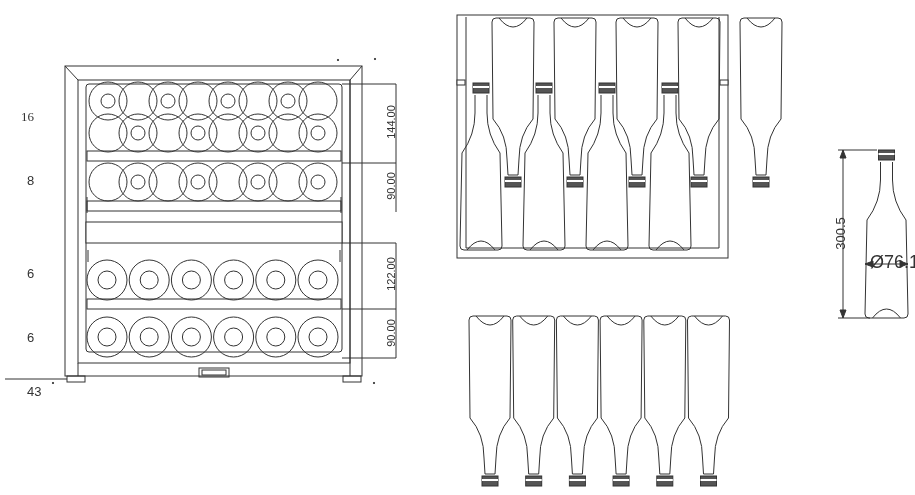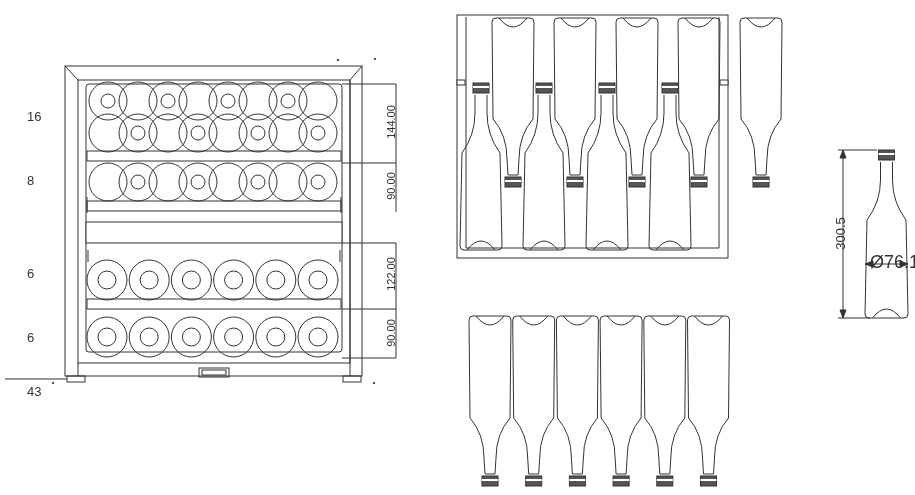--- a/index.html
+++ b/index.html
@@ -189,21 +189,21 @@
       <line x1="838" y1="150" x2="877" y2="150"></line>
       <line x1="838" y1="318" x2="870" y2="318"></line>
       <path d="M 840 158 L 843 150 L 846 158 Z" fill="#333"></path>
       <path d="M 840 310 L 843 318 L 846 310 Z" fill="#333"></path>
       <line x1="865" y1="264" x2="908" y2="264"></line>
       <path d="M 873 261 L 865 264 L 873 267 Z" fill="#333"></path>
       <path d="M 900 261 L 908 264 L 900 267 Z" fill="#333"></path>
     </g>
 </svg>
 
-<div class="lbl" style="left:27px;top:109px;">16</div>
+<div class="lbl" style="left:21px;top:109px;font-family:Liberation Serif, serif;">16</div>
 <div class="lbl" style="left:27px;top:173px;">8</div>
 <div class="lbl" style="left:27px;top:266px;">6</div>
 <div class="lbl" style="left:27px;top:330px;">6</div>
 <div class="lbl" style="left:27px;top:384px;">43</div>
 
 <div class="vlbl" style="left:366px;top:116px;width:50px;text-align:center;">144.00</div>
 <div class="vlbl" style="left:366px;top:180px;width:50px;text-align:center;">90.00</div>
 <div class="vlbl" style="left:366px;top:268px;width:50px;text-align:center;">122.00</div>
 <div class="vlbl" style="left:366px;top:327px;width:50px;text-align:center;">90.00</div>
 

